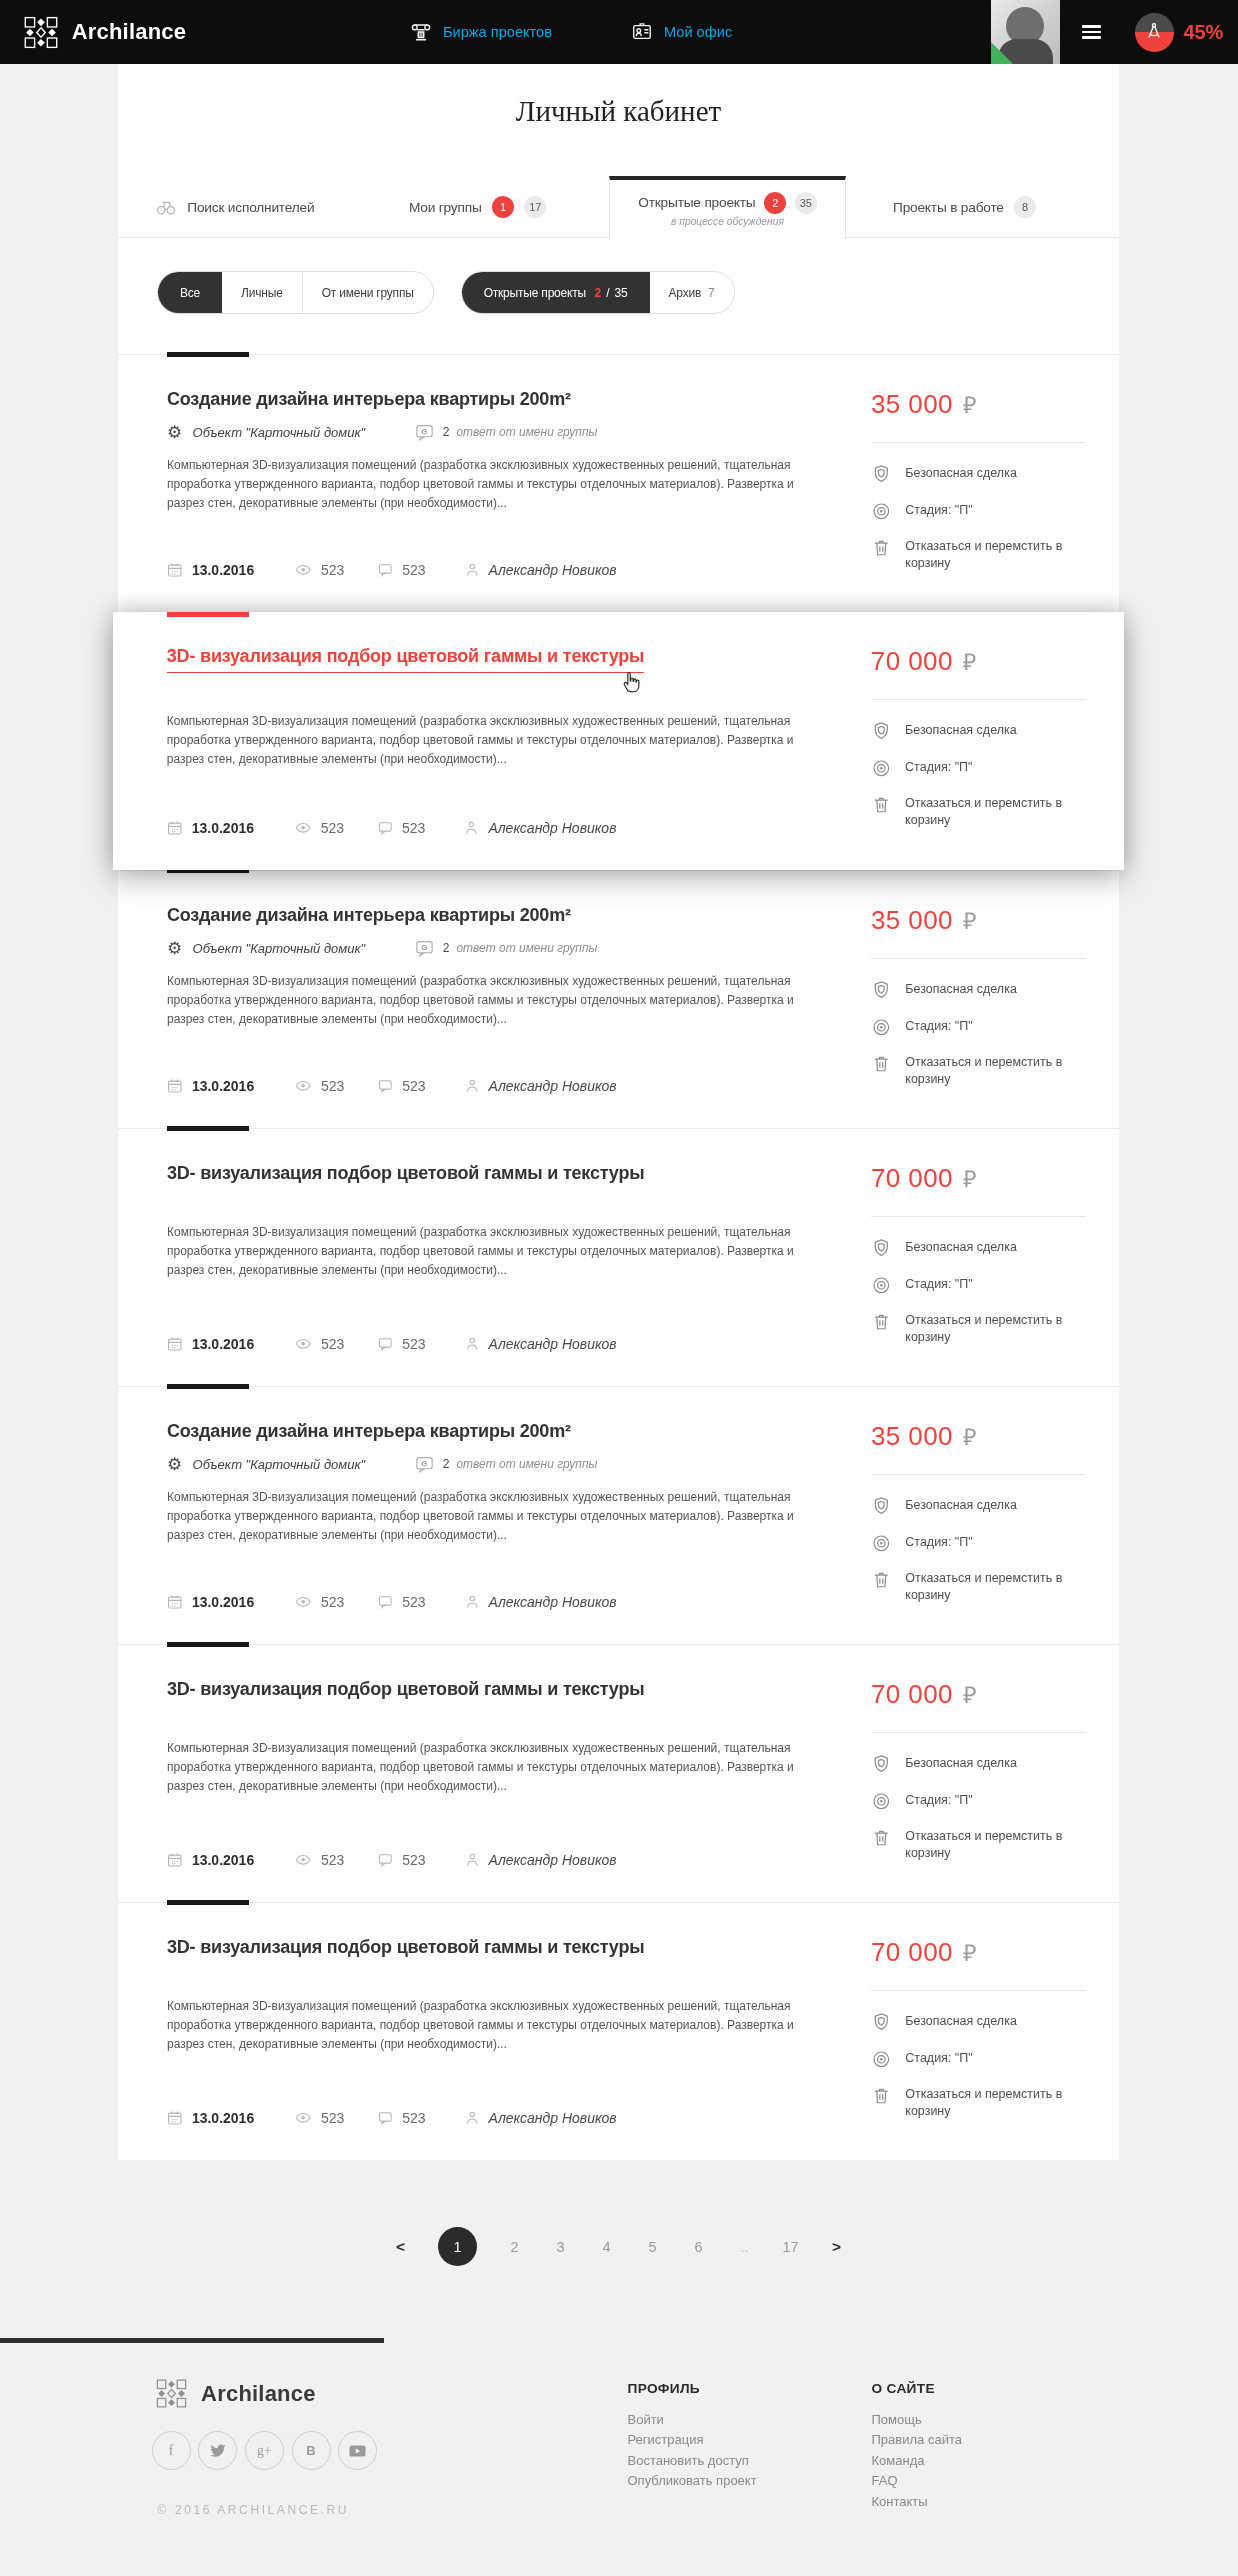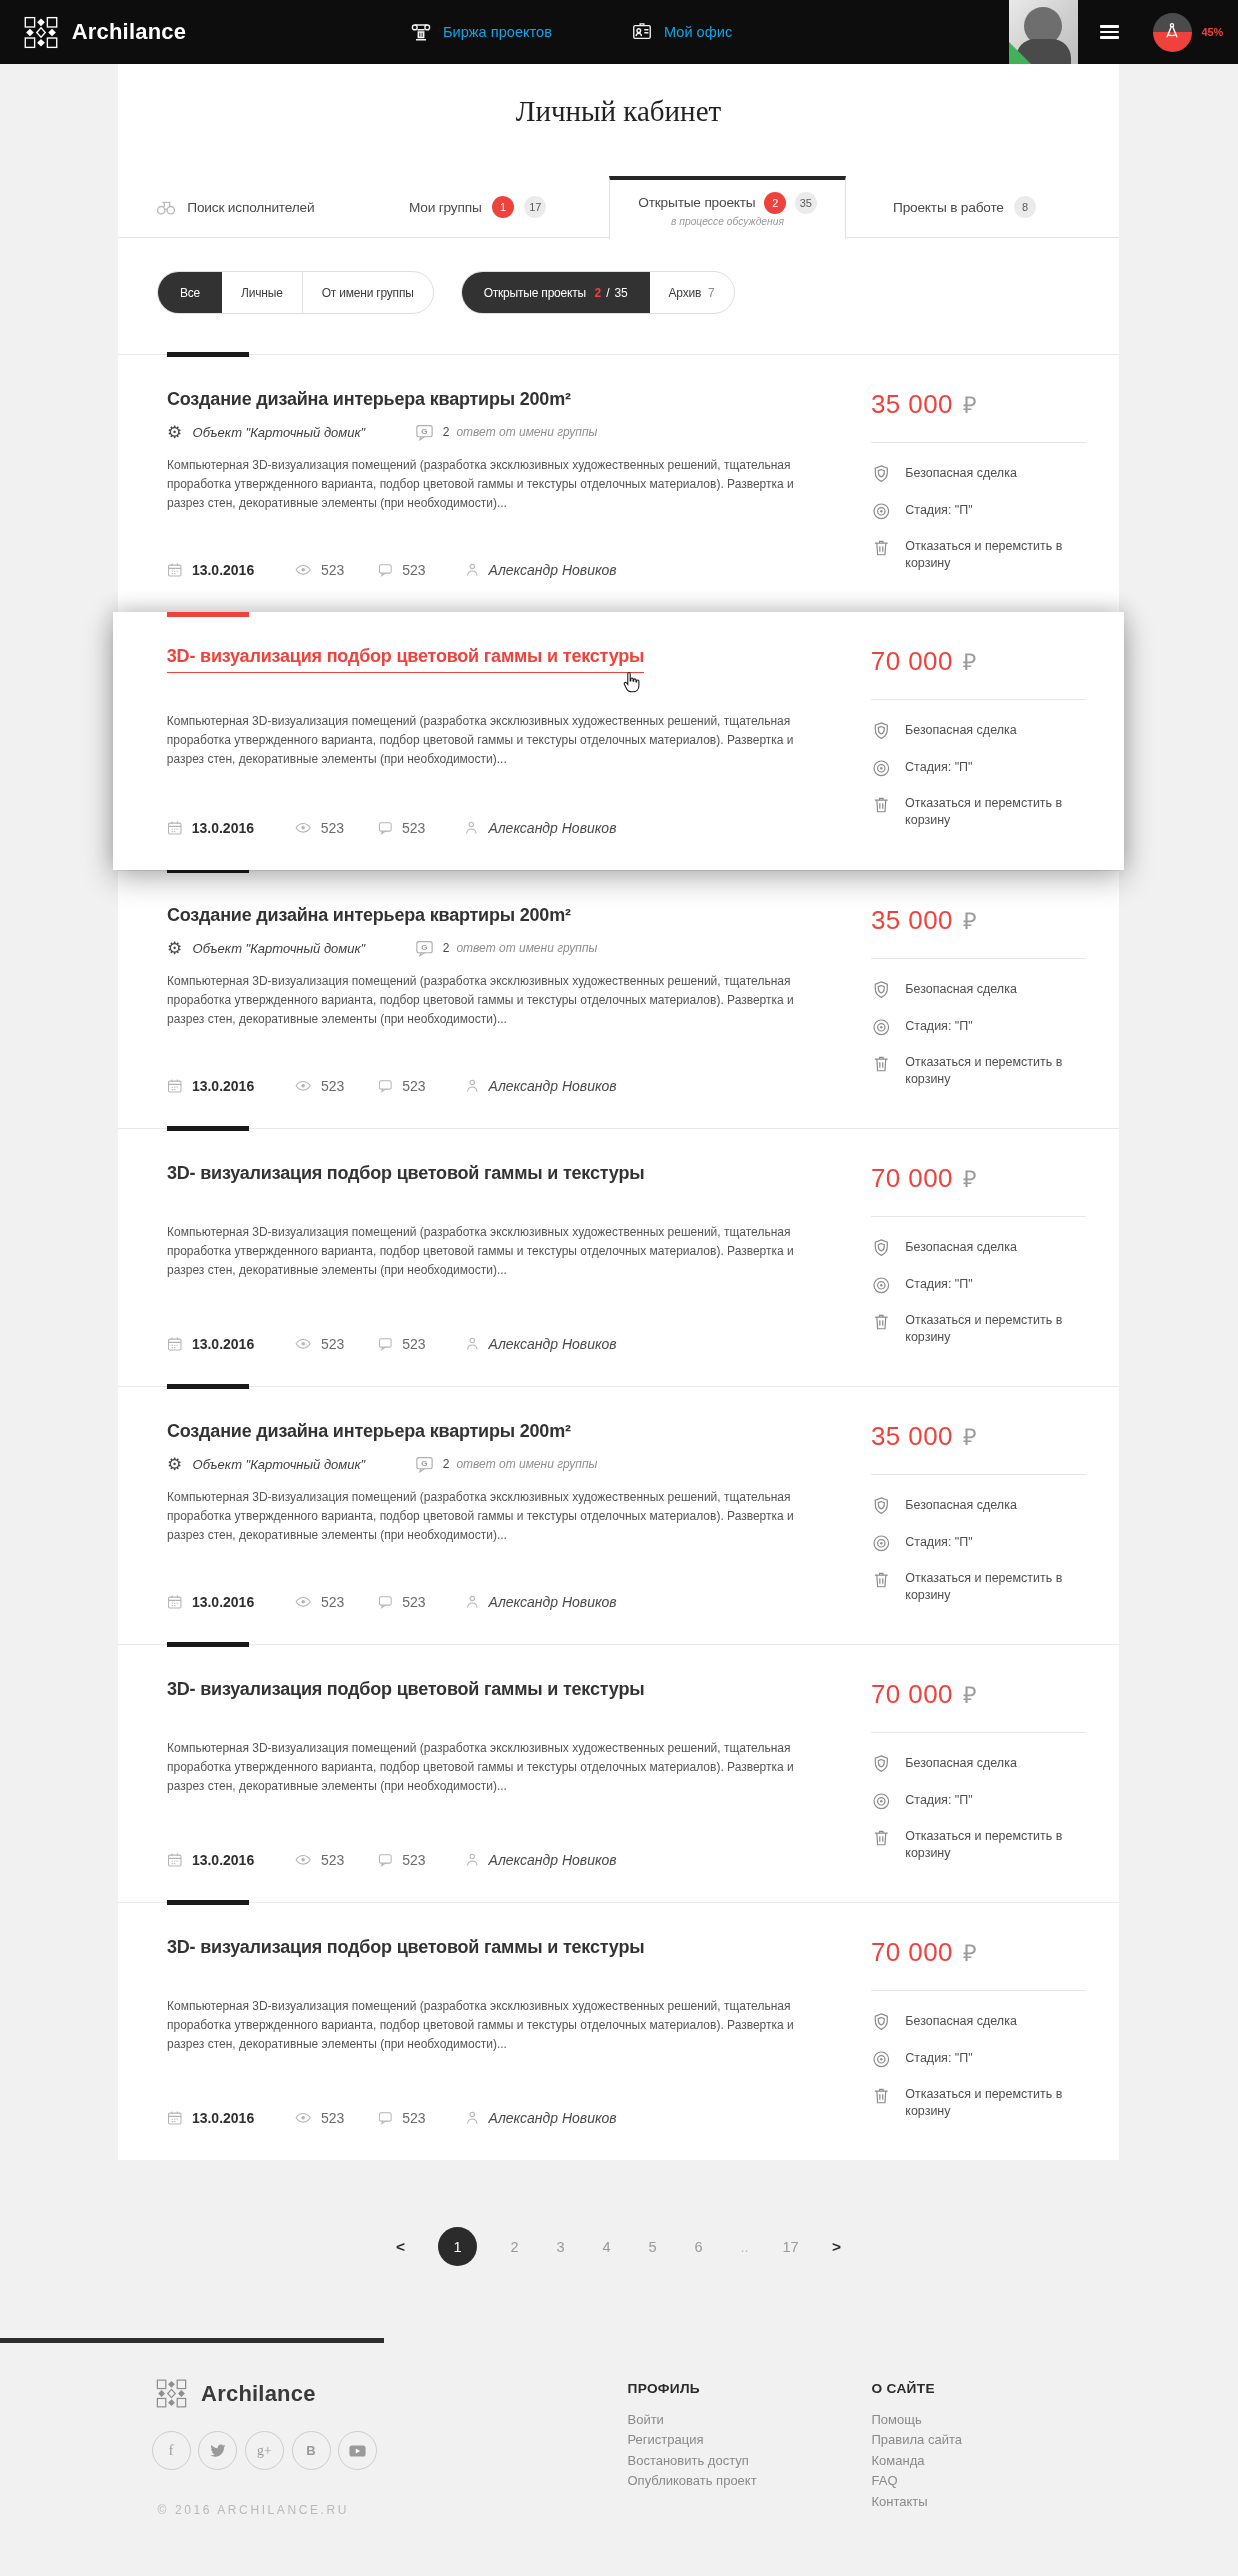--- a/index.html
+++ b/index.html
@@ -25,21 +25,21 @@
   .header-right { position:absolute; right:14.6px; top:0; height:64px; display:flex; align-items:center; }
   .avatar { width:69px; height:64px; position:relative; overflow:hidden; cursor:pointer; background:linear-gradient(135deg,#e9e9e9 0%,#cfcfcf 55%,#bdbdbd 100%); }
   .avatar .head { position:absolute; left:15.5px; top:6.9px; width:38px; height:38px; border-radius:50%; background:#6e6e6e; }
   .avatar .body { position:absolute; left:6.9px; top:39px; width:55px; height:29px; border-radius:19px 19px 0 0; background:#4a4a4a; }
   .avatar .corner { position:absolute; left:0; bottom:0; width:0; height:0; border-left:22px solid #43b05c; border-top:22px solid transparent; }
   .burger { margin-left:22px; width:19px; height:13.7px; display:flex; flex-direction:column; justify-content:space-between; cursor:pointer; }
   .burger span { display:block; height:2.6px; background:#fff; border-radius:0.9px; }
   .skill-badge { margin-left:34px; width:39px; height:39px; border-radius:50%;
     background:linear-gradient(180deg,#4b4b4b 0 50%, #f0423c 50% 100%);
     display:flex; align-items:center; justify-content:center; cursor:pointer; }
-  .skill-percent { margin-left:9.4px; color:#f0423c; font-size:11px; font-weight:700;text-align:right; }
+  .skill-percent { margin-left:9.4px; color:#f0423c; font-size:20px; font-weight:700;text-align:right; }
 
   
   .container { position:absolute; top:64px; left:118px; width:1001px; height:1704px; background:#fff; }
   .page-title { margin-top:31px; text-align:center; font-family:"Liberation Serif", serif; font-weight:400; font-size:29px; color:#222; height:38px; }
 
   
   .tabs { margin-top:43px; height:62px; position:relative; border-bottom:0.9px solid #e3e3e3; }
   .tab { position:absolute; display:flex; align-items:center; gap:10.3px; font-size:13.7px; color:#4a4a4a; cursor:pointer; letter-spacing:-0.2px; }
   .tab-plain { top:20px; }
   .tab-1 { left:37px; }

